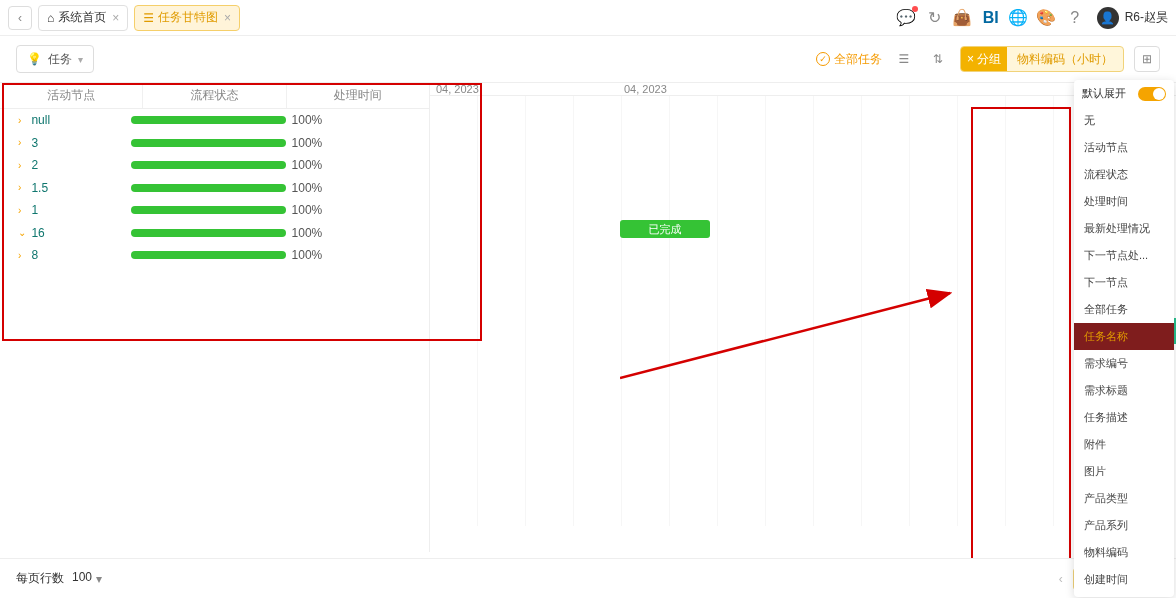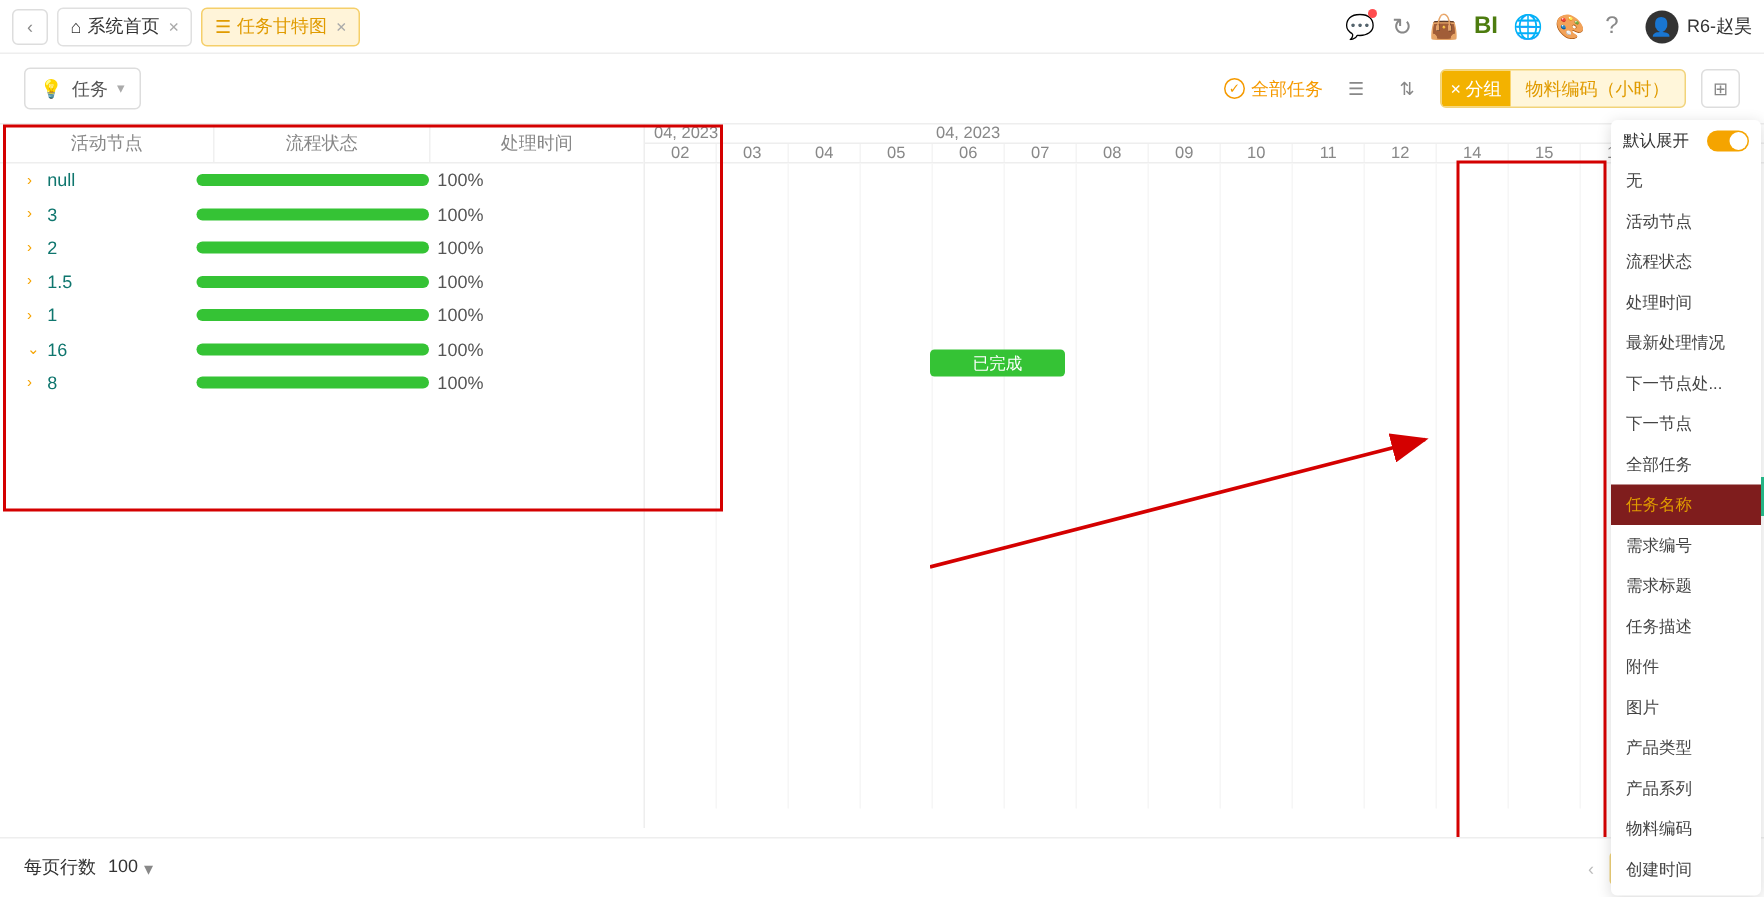--- a/index.html
+++ b/index.html
@@ -82,21 +82,21 @@
   </div>
   <div class="tab active">
     <span class="icon">☰</span>
     <span>任务甘特图</span>
     <span class="close">×</span>
   </div>
   <div class="spacer"></div>
   <div class="top-icon">💬<span class="dot"></span></div>
   <div class="top-icon">↻</div>
   <div class="top-icon">👜</div>
-  <div class="top-icon" style="color:#4d7c0f;font-weight:bold">BI</div>
+  <div class="top-icon" style="color:#0369a1;font-weight:bold">BI</div>
   <div class="top-icon">🌐</div>
   <div class="top-icon">🎨</div>
   <div class="top-icon">?</div>
   <div class="user">
     <div class="avatar">👤</div>
     <span>R6-赵昊</span>
   </div>
 </div>
 
 <div class="toolbar">
@@ -201,36 +201,20 @@
           <span class="ts"></span>
         </div>
       </div>
   </div>
 
   <div class="right-pane">
     <div class="tl-month">
       <span style="left:6px">04, 2023</span>
       <span style="left:194px">04, 2023</span>
     </div>
-    <div class="tl-days" id="days">
-        <div>02</div>
-        <div>03</div>
-        <div>04</div>
-        <div>05</div>
-        <div>06</div>
-        <div>07</div>
-        <div>08</div>
-        <div>09</div>
-        <div>10</div>
-        <div>11</div>
-        <div>12</div>
-        <div>14</div>
-        <div>15</div>
-        <div>16</div>
-      </div>
     <div class="tl-body" id="tlbody">
 
     <div class="tl-col" style="left: 0px;"></div>
         <div class="tl-col" style="left: 48px;"></div>
         <div class="tl-col" style="left: 96px;"></div>
         <div class="tl-col" style="left: 144px;"></div>
         <div class="tl-col" style="left: 192px;"></div>
         <div class="tl-col" style="left: 240px;"></div>
         <div class="tl-col" style="left: 288px;"></div>
         <div class="tl-col" style="left: 336px;"></div>

